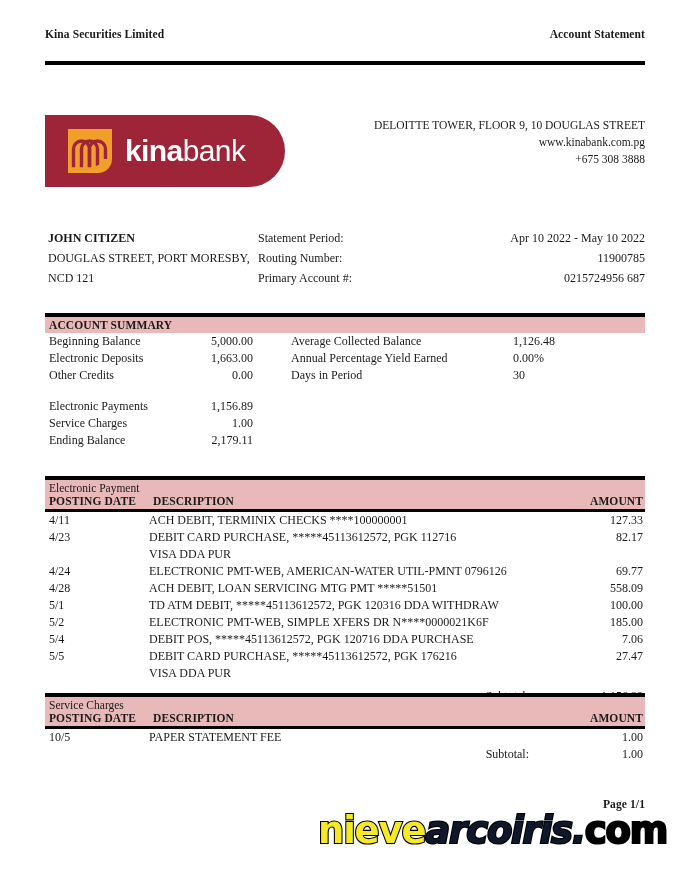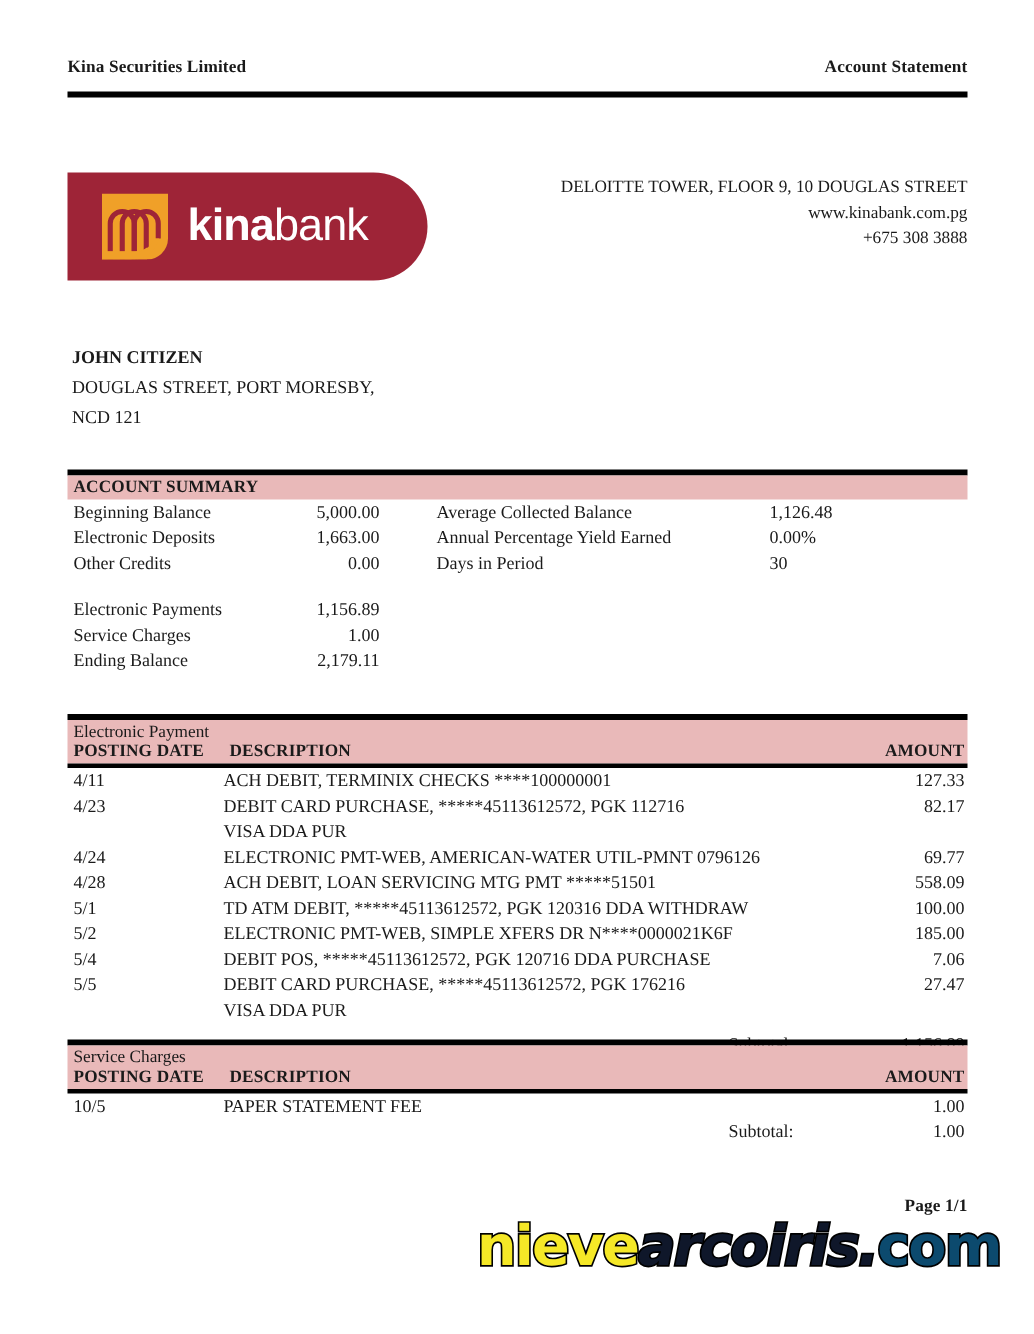--- a/index.html
+++ b/index.html
@@ -18,21 +18,21 @@
   .page {
     position: absolute;
     left: 0; top: 0;
     width: 689px;
     height: 889px;
   }
 
   
   .doc-header {
     position: absolute;
-    left: 45px; top: 39px;
+    left: 45px; top: 28px;
     width: 600px;
     display: flex;
     justify-content: space-between;
     align-items: baseline;
     font-weight: bold;
     font-size: 11.5px;
     letter-spacing: 0.1px;
   }
   .rule-black {
     position: absolute;
@@ -205,21 +205,21 @@
     font-weight: bold;
     font-size: 37px;
     line-height: 1;
     letter-spacing: -1.2px;
     white-space: nowrap;
     -webkit-text-stroke: 2.2px #000000;
     paint-order: stroke fill;
   }
   .wm-a { color: #f5e827; }
   .wm-b { color: #0f172a; font-style: italic; }
-  .wm-c { color: #0c4a6e; }
+  .wm-c { color: #000000; }
 </style>
 </head>
 <body>
 
 <div class="page">
 
   <div class="doc-header">
     <span>Kina Securities Limited</span>
     <span>Account Statement</span>
   </div>
@@ -248,20 +248,34 @@
     <div>www.kinabank.com.pg</div>
     <div>+675 308 3888</div>
   </div>
 
   <div class="cust-block">
     <div class="cust-name">JOHN CITIZEN</div>
     <div>DOUGLAS STREET, PORT MORESBY,</div>
     <div>NCD 121</div>
   </div>
 
+  <div class="meta-block">
+    <div class="meta-row">
+      <span>Statement Period:</span>
+      <span class="meta-val">Apr 10 2022 - May 10 2022</span>
+    </div>
+    <div class="meta-row">
+      <span>Routing Number:</span>
+      <span class="meta-val">11900785</span>
+    </div>
+    <div class="meta-row">
+      <span>Primary Account #:</span>
+      <span class="meta-val">0215724956 687</span>
+    </div>
+  </div>
 
   <div class="summary-wrap">
     <div class="bar-black"></div>
     <div class="band-pink">
       <div class="summary-title">ACCOUNT SUMMARY</div>
     </div>
     <div class="summary-grid">
       <div class="sum-row">
         <span class="sum-label-l">Beginning Balance</span>
         <span class="sum-val-l">5,000.00</span>

